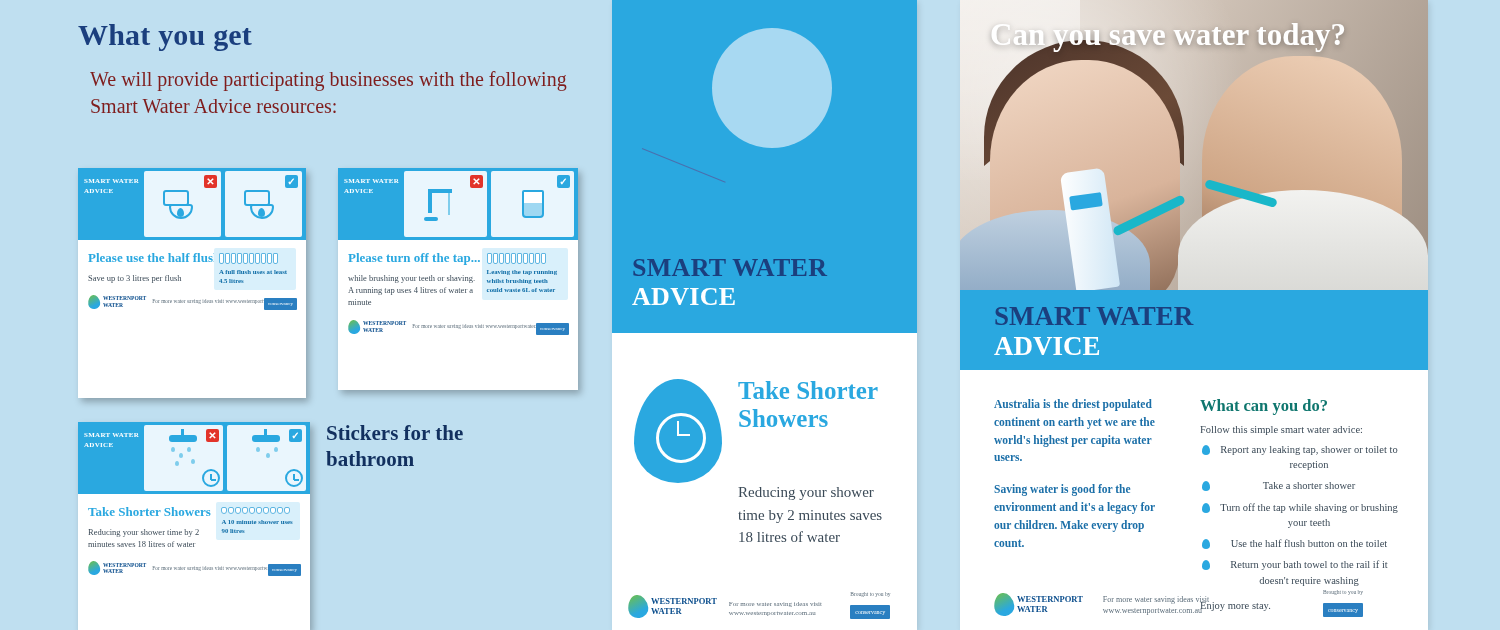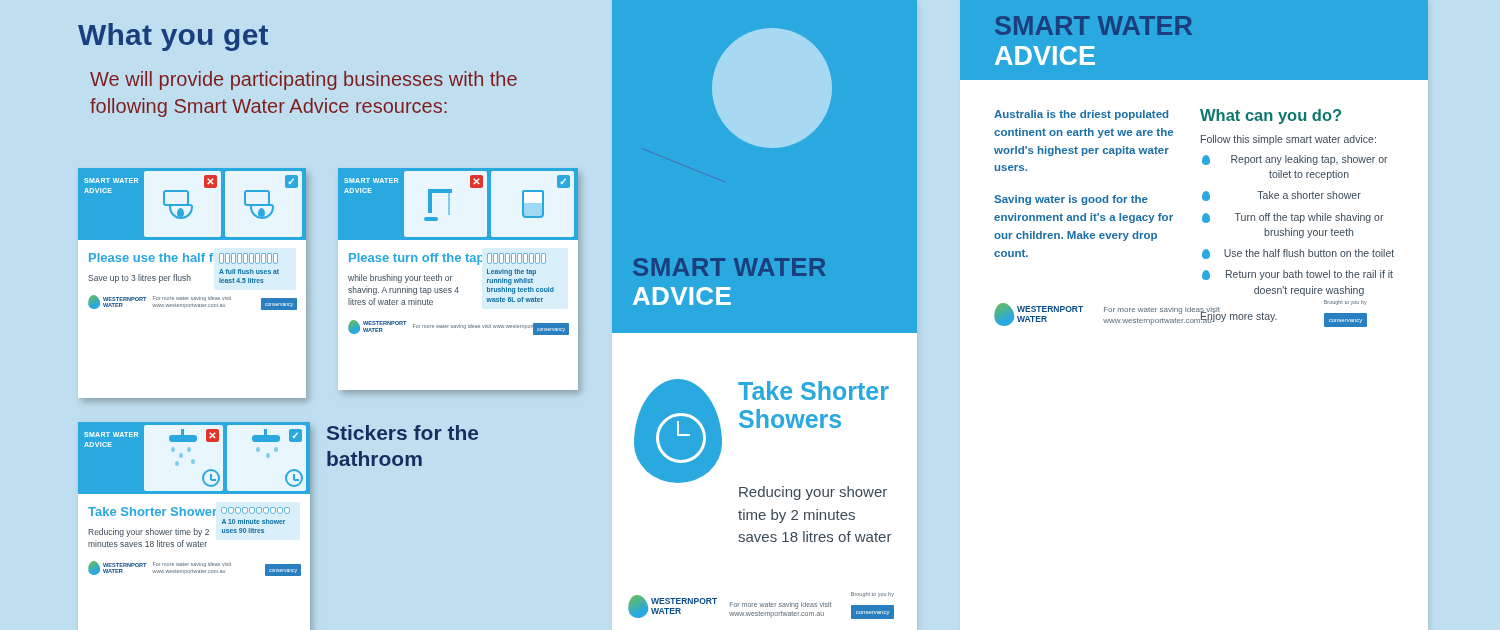--- a/index.html
+++ b/index.html
@@ -3,21 +3,21 @@
 <meta charset="utf-8">
 <style>
   * { box-sizing: border-box; }
   html, body {
     margin: 0; padding: 0;
     width: 1500px; height: 630px;
     background: #bfdff0;
     font-family: "Liberation Sans", sans-serif;
     overflow: hidden;
   }
-  .page { position: relative; width: 1500px; height: 630px; background: #bfdff0; }
+  .page { position: relative; width: 1500px; height: 630px; background: #bfdff0; font-family: Liberation Serif, serif; }
 
   
   .left { position: absolute; left: 78px; top: 18px; width: 520px; }
   .h1 {
     font-size: 30px; font-weight: bold; color: #1b3f7e; letter-spacing: .2px;
     margin: 0 0 14px 0;
   }
   .lead {
     font-size: 20px; line-height: 1.35; color: #7f1d1d; margin: 12px;
     font-weight: 400;
@@ -487,20 +487,33 @@
         <span class="foot-note">For more water saving ideas visit www.westernportwater.com.au</span>
         <span>
           <span class="wc-cap">Brought to you by</span>
           <span class="wc-logo">conservancy</span>
         </span>
       </div>
     </div>
   </div>
 
   <div class="poster">
+    <div class="photo">
+      <div class="wall"></div>
+      <div class="mirror"></div>
+      <div class="hair-l"></div>
+      <div class="person-l"></div>
+      <div class="person-r"></div>
+      <div class="shirt-l"></div>
+      <div class="shirt-r"></div>
+      <div class="tube"></div>
+      <div class="brush-l"></div>
+      <div class="brush-r"></div>
+      <div class="poster-headline">Can you save water today?</div>
+    </div>
     <div class="poster-band">
       <div class="bw">
         <span>SMART WATER</span>
         <span class="white">ADVICE</span>
       </div>
     </div>
     <div class="poster-main">
       <div class="col-l">
         <div class="p-blue">Australia is the driest populated continent on earth yet we are the world's highest per capita water users.</div>
         <div class="p-blue">Saving water is good for the environment and it's a legacy for our children. Make every drop count.</div>

